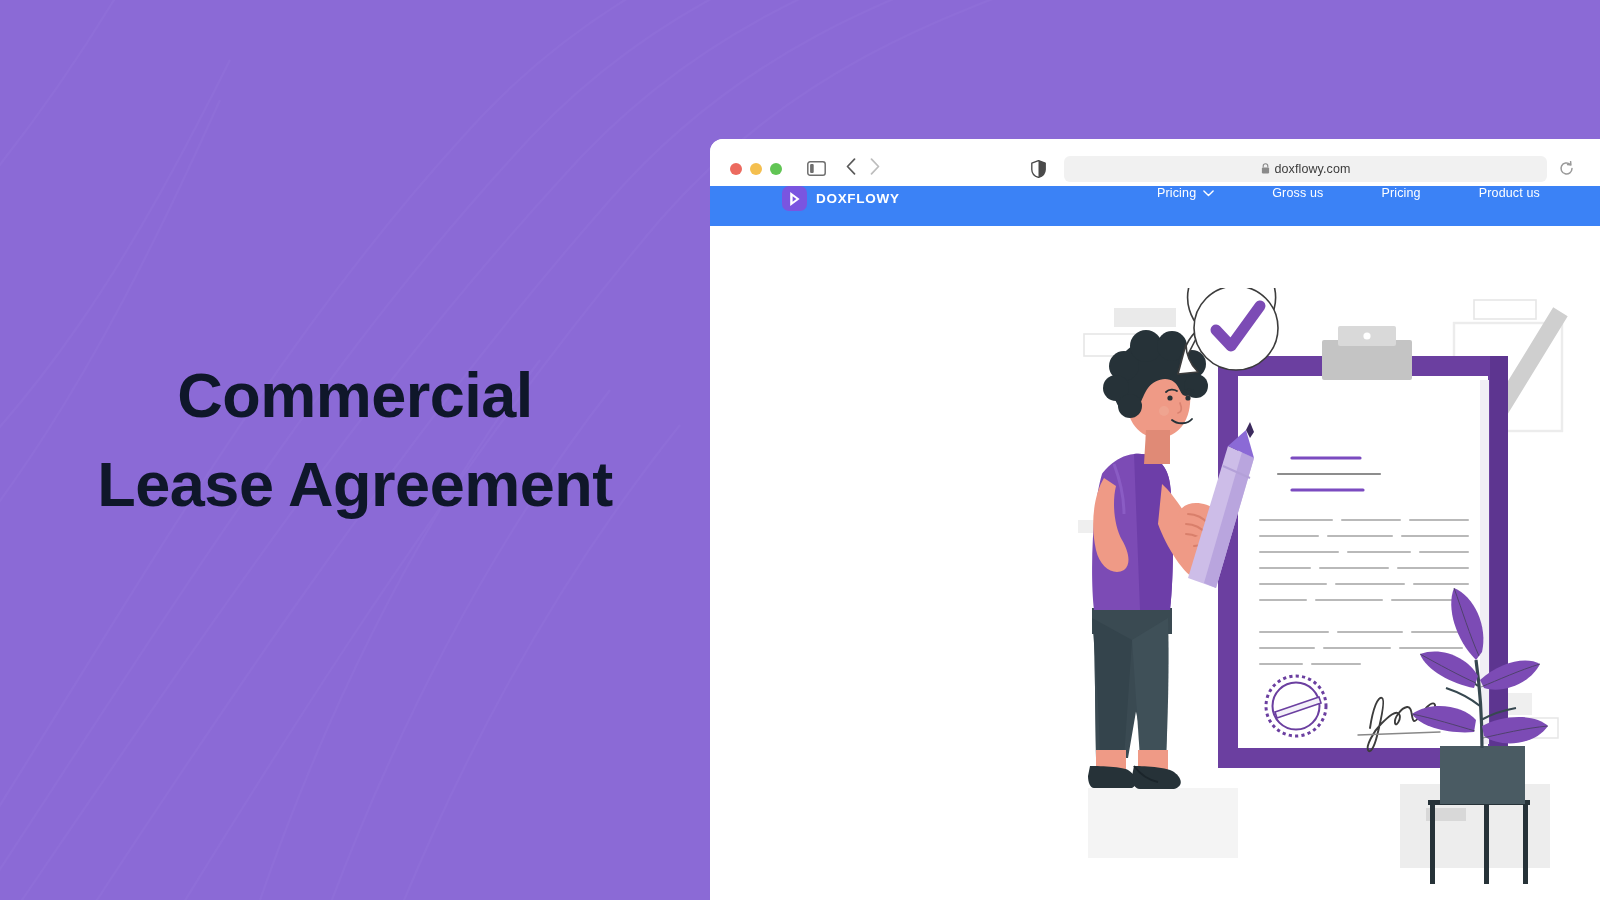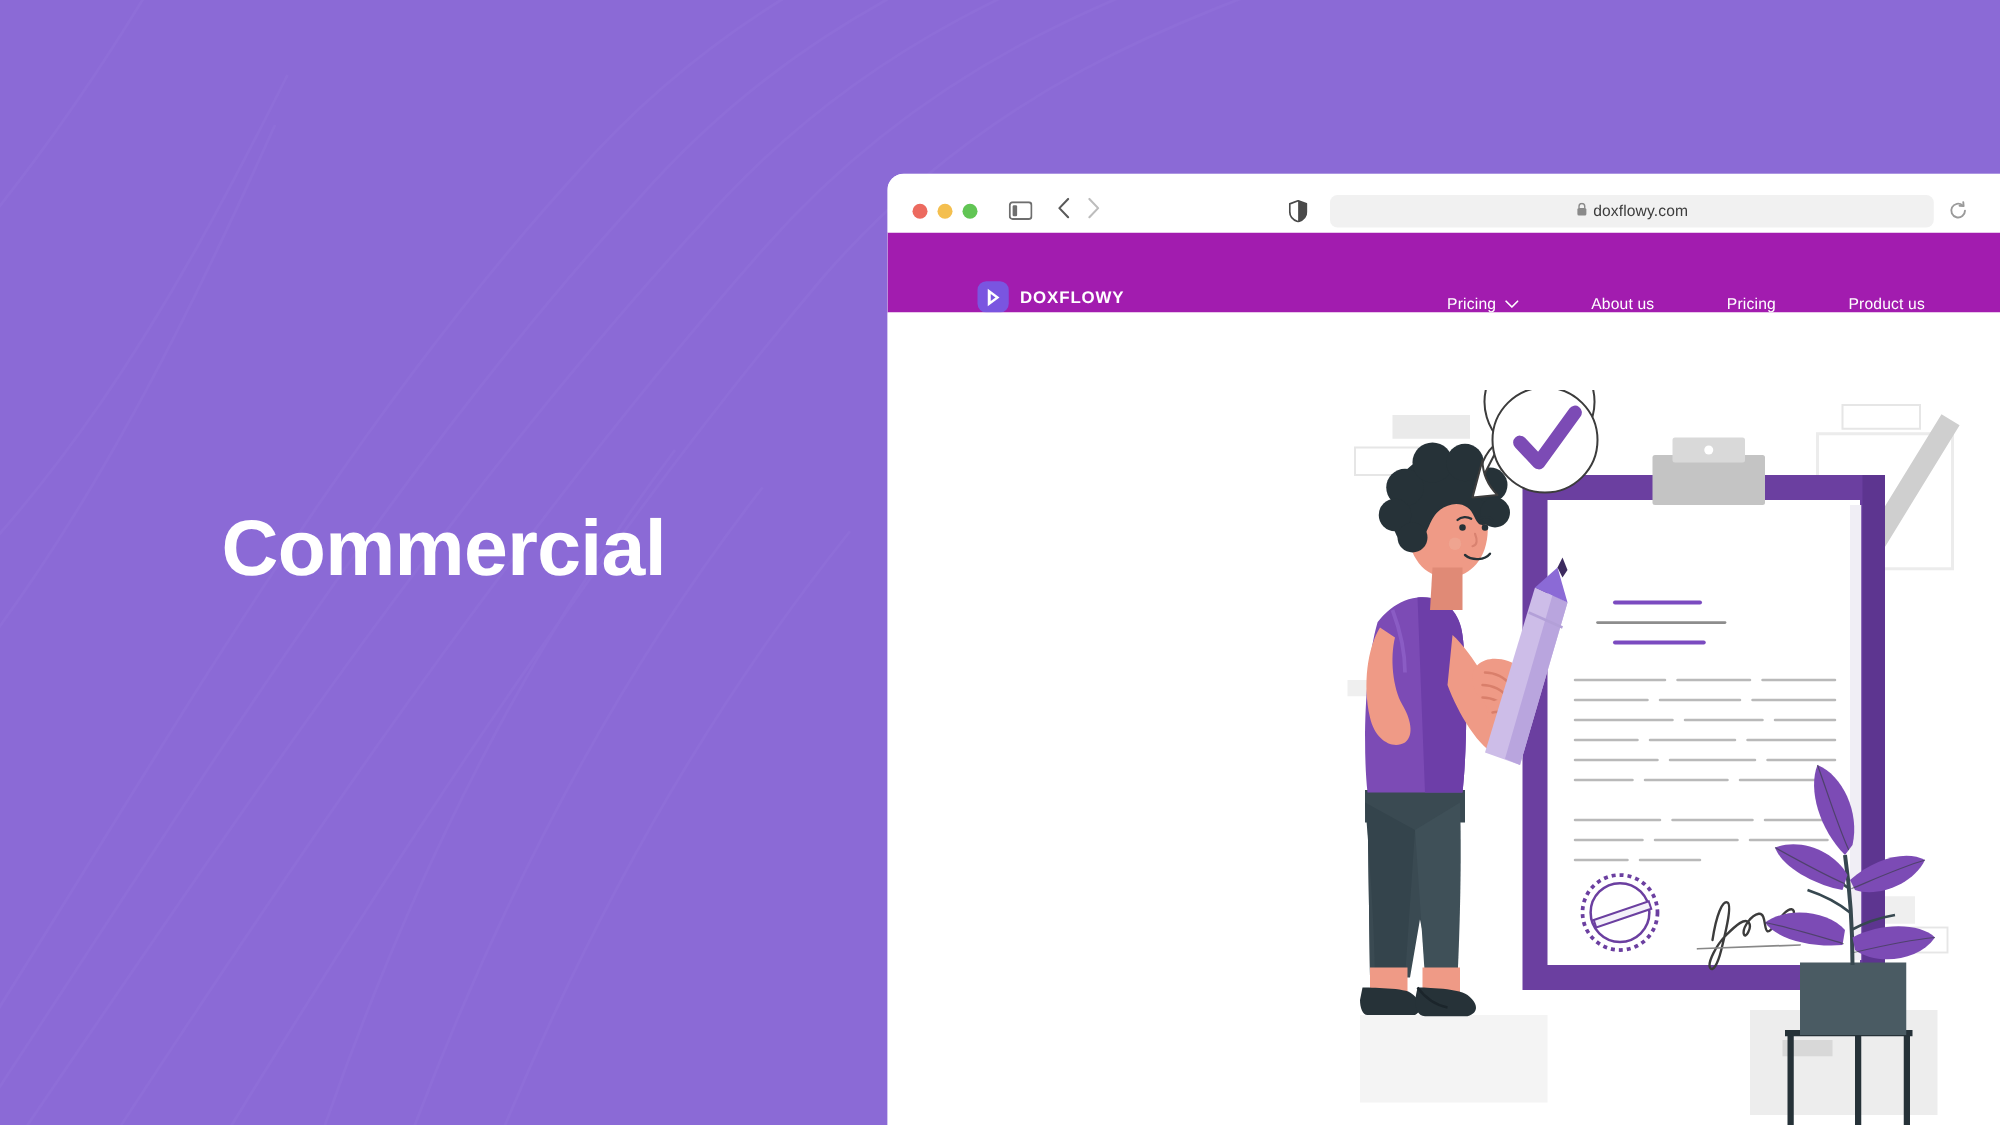--- a/index.html
+++ b/index.html
@@ -30,21 +30,21 @@
     left: 0; top: 0;
     width: 710px; height: 900px;
     display: flex;
     flex-direction: column;
     align-items: center;
     justify-content: center;
     text-align: center;
     padding-bottom: 20px;
   }
   .title-line {
-    color: #ffffff;
+    color: #0f172a;
     font-size: 63px;
     font-weight: bold;
     line-height: 1.42;
     letter-spacing: -0.5px;
     white-space: nowrap;
   }
 
   
   #browser {
     position: absolute;
@@ -87,24 +87,24 @@
   }
   #url-text {
     font-size: 12.5px;
     color: #3c3c3c;
     letter-spacing: .1px;
   }
   #reload-wrap { margin-left: 12px; display: flex; align-items: center; }
 
   
   #site-nav {
-    height: 64px;
-    background: #a21caf;
-    display: flex;
-    align-items: flex-end;
+    height: 40px;
+    background: #3b82f6;
+    display: flex;
+    align-items: flex-start;
     padding-left: 72px;
     padding-right: 60px;
   }
   #brand { display: flex; align-items: center; gap: 9px; }
   #brand-mark {
     width: 25px; height: 25px;
     border-radius: 7px;
     background: #7a55e0;
     display: flex; align-items: center; justify-content: center;
   }
@@ -161,20 +161,21 @@
       <path d="M-160,680 C20,520 130,300 220,100"></path>
       <path d="M-120,300 C-20,200 60,90 120,-10"></path>
       <path d="M260,900 C330,700 420,520 540,360"></path>
       <path d="M330,905 C400,720 490,545 610,390"></path>
       <path d="M400,910 C470,740 560,575 680,425"></path>
     </g>
   </svg>
 
   <div id="title-block">
     <div class="title-line">Commercial</div>
+    <div class="title-line">Lease Agreement</div>
   </div>
 
   <div id="browser">
 
     <div id="browser-chrome">
 
       <div id="traffic-lights">
         <span class="tl red"></span>
         <span class="tl yellow"></span>
         <span class="tl green"></span>
@@ -239,21 +240,21 @@
       <div id="nav-links">
         <span class="nav-link">
           <span>Pricing</span>
           <span>
             <svg width="11" height="7" viewBox="0 0 11 7">
               <path d="M0.9 1 L5.5 5.6 L10.1 1" fill="none" stroke="#ffffff" stroke-width="1.4" stroke-linecap="round" stroke-linejoin="round"></path>
             </svg>
           </span>
         </span>
         <span class="nav-link">
-          <span>About us</span>
+          <span>Gross us</span>
         </span>
         <span class="nav-link">
           <span>Pricing</span>
         </span>
         <span class="nav-link">
           <span>Product us</span>
         </span>
       </div>
     </div>
 

